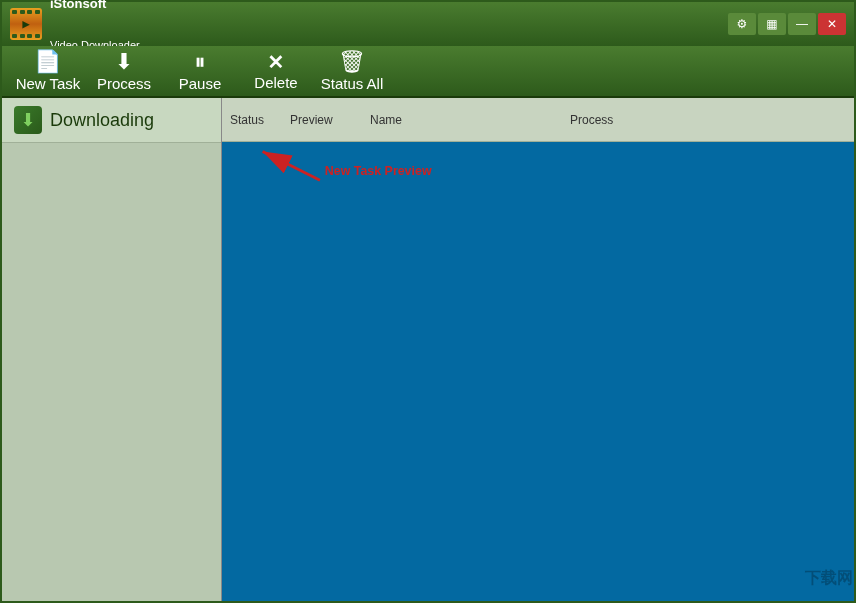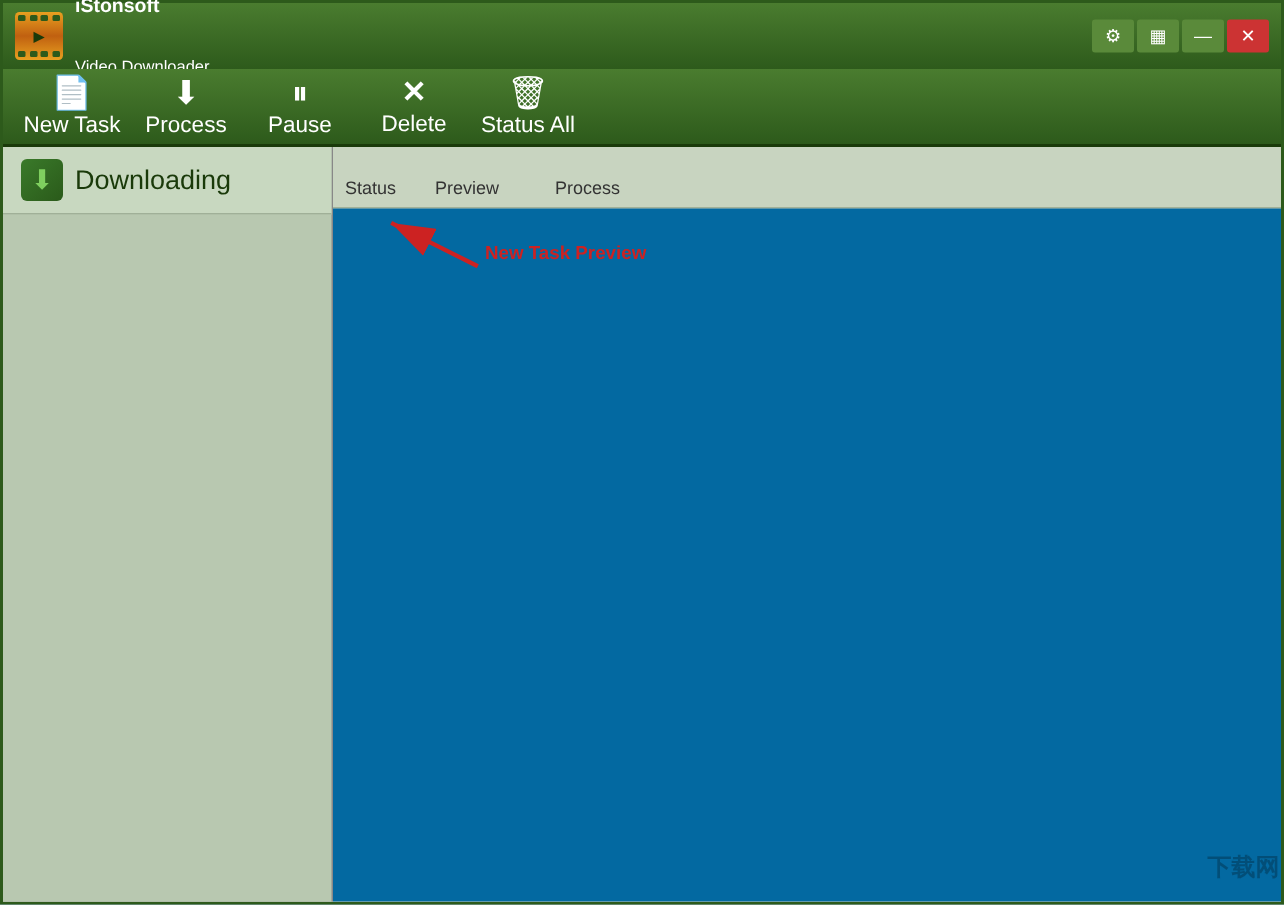--- a/index.html
+++ b/index.html
@@ -180,22 +180,23 @@
     .main-panel {
       flex: 1;
       background: #e0e8d8;
       display: flex;
       flex-direction: column;
     }
     .column-headers {
       display: flex;
       background: #c8d4c0;
       border-bottom: 1px solid #a0b098;
-      padding: 20px 8px;
-      height: 24px;
+      padding: 6px 8px;
+      height: 44px;
+      align-items: center;
     }
     .col-header {
       font-size: 12px;
       color: #333;
       font-weight: 500;
     }
     .col-status { width: 60px; }
     .col-preview { width: 80px; }
     .col-name { width: 200px; }
     .col-process { width: 120px; }
@@ -307,20 +308,21 @@
         </div>
         <span class="sidebar-label">Downloading</span>
       </div>
     </div>
 
     <div class="main-panel">
 
       <div class="column-headers">
         <span class="col-header col-status">Status</span>
         <span class="col-header col-preview">Preview</span>
+        <span class="col-header col-name">Name</span>
         <span class="col-header col-process">Process</span>
       </div>
 
       <div class="main-content">
 
         <svg class="arrow-annotation" viewBox="0 0 636 480" xmlns="http://www.w3.org/2000/svg">
 
           <defs>
             <marker id="arrowhead" markerWidth="10" markerHeight="7" refX="10" refY="3.5" orient="auto">
               <polygon points="0 0, 10 3.5, 0 7" fill="#cc2222"></polygon>

